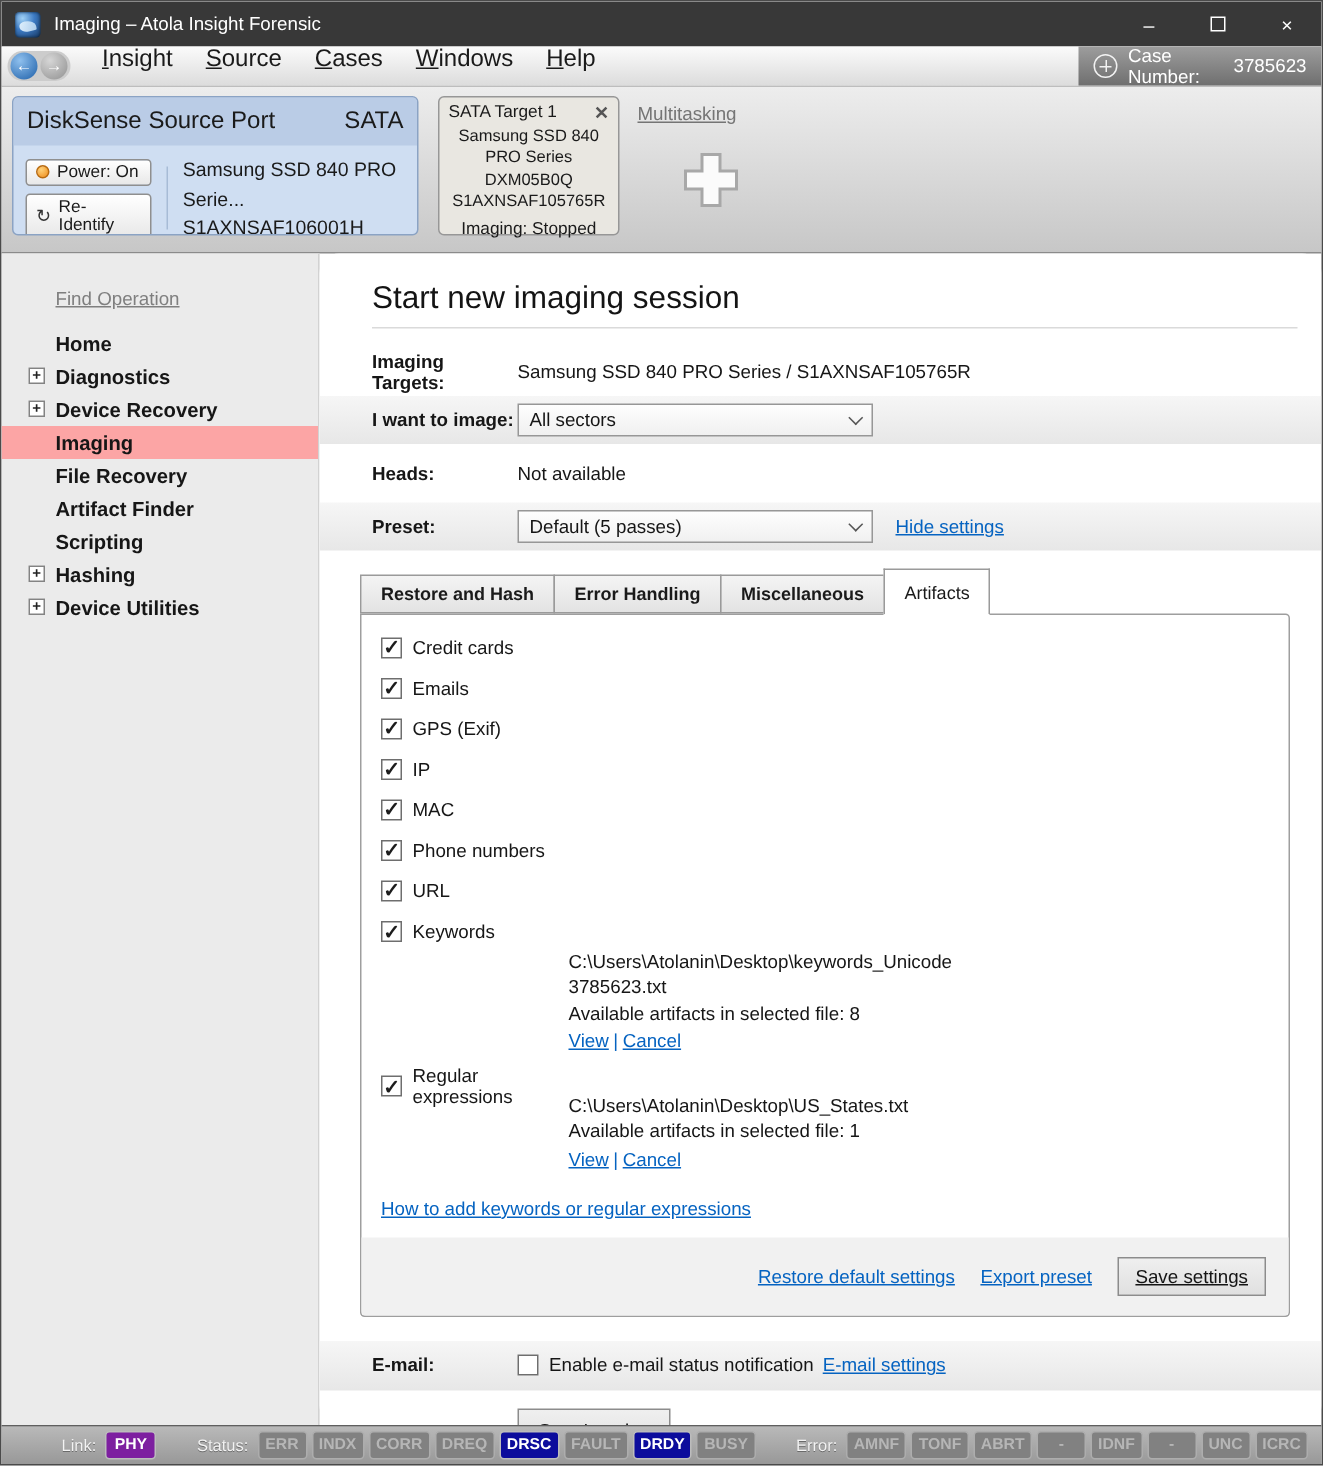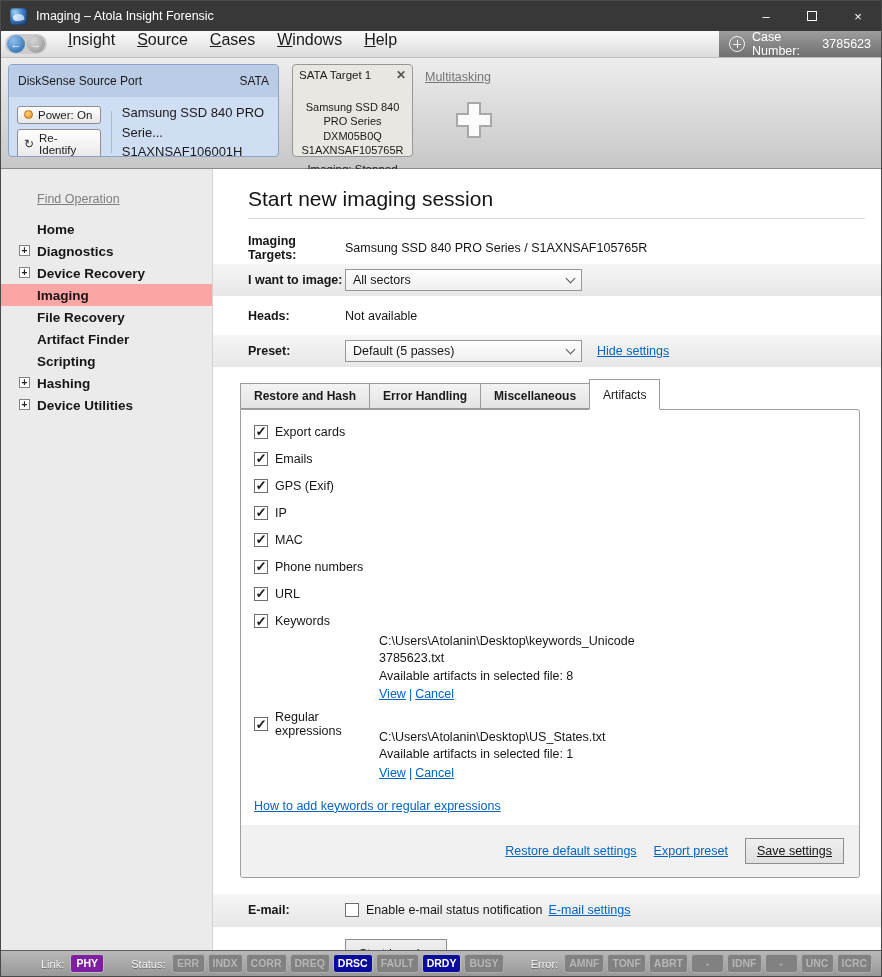--- a/index.html
+++ b/index.html
@@ -42,34 +42,34 @@
   .plus-circle::before, .plus-circle::after { content:""; position:absolute; background:#f2f2f2; }
   .plus-circle::before { left:3px; right:3px; top:6.5px; height:1.4px; }
   .plus-circle::after  { top:3px; bottom:3px; left:6.5px; width:1.4px; }
 
   
   .device-strip { height:111px; background:linear-gradient(#ededed,#c7c7c7); border-bottom:1px solid #8b8b8b;
                   display:flex; padding:6px 0 0 7px; flex-shrink:0; }
   .source-panel { width:271px; height:93px; background:#cfdef2; border:1px solid #8ba3c4; border-radius:4px;
                   overflow:hidden; font-size:12px; color:#1a1a1a; }
   .sp-header { height:21px; background:#bacce6; display:flex; align-items:center; justify-content:space-between;
-               padding:16px 9px; font-size:12px; }
+               padding:16px 9px; font-size:16px; }
   .sp-body { display:flex; align-items:center; padding:6px 8px 2px 8px; }
   .sp-buttons { display:flex; flex-direction:column; gap:5px;justify-content:flex-end; }
   .sp-btn { width:84px; background:linear-gradient(#ffffff,#e8e8e8); border:1px solid #8f8f8f; border-radius:3px;
             padding:2px 6px; font-size:11.5px; display:flex; align-items:center; gap:5px; }
   .power-dot { width:9px; height:9px; border-radius:50%; background:radial-gradient(circle at 35% 30%, #ffd27a, #ef8c1a);
                border:1px solid #b86a10; flex-shrink:0; }
   .reid-icon { font-size:12px; line-height:1; color:#333; }
   .sp-divider { width:1px; height:42px; background:#a7bbd6; margin:0 10px; }
   .sp-device { font-size:13px; line-height:1.5; }
   .sp-status { padding:6px 0 0 9px; font-size:12px; }
   .target-panel { width:121px; height:93px; margin-left:13px; background:#e9e7e1; border:1px solid #979797;
                   border-radius:4px; padding:4px 6px; font-size:11px; color:#1a1a1a; text-align:center; }
-  .tp-header { display:flex; justify-content:space-between; align-items:center; font-size:11.5px; margin-bottom:19px; }
+  .tp-header { display:flex; justify-content:space-between; align-items:center; font-size:11.5px; margin-bottom:3px; }
   .tp-close { color:#555; font-size:12px; font-weight:bold; line-height:1; }
   .tp-line { line-height:1.3; }
   .tp-status { margin-top:6px; font-size:11.5px; }
   .multi-box { margin-left:12px; padding-top:3px; }
   .multi-label { color:#757575; text-decoration:underline; font-size:12.5px; }
   .multi-plus { margin:14px 0 0 28px; display:block; }
 
   
   .app-body { flex:1; display:flex; min-height:0; }
   .sidebar { width:212px; background:#ebebeb; border-right:1px solid #d2d2d2; padding-top:17px;
@@ -309,21 +309,21 @@
         <div class="tab">Miscellaneous</div>
         <div class="tab active">Artifacts</div>
       </div>
 
       
       <div class="settings-panel">
         <div class="panel-content">
 
           <div class="cb-row">
             <span class="checkbox checked"></span>
-            <span>Export cards</span>
+            <span>Credit cards</span>
           </div>
           <div class="cb-row">
             <span class="checkbox checked"></span>
             <span>Emails</span>
           </div>
           <div class="cb-row">
             <span class="checkbox checked"></span>
             <span>GPS (Exif)</span>
           </div>
           <div class="cb-row">

